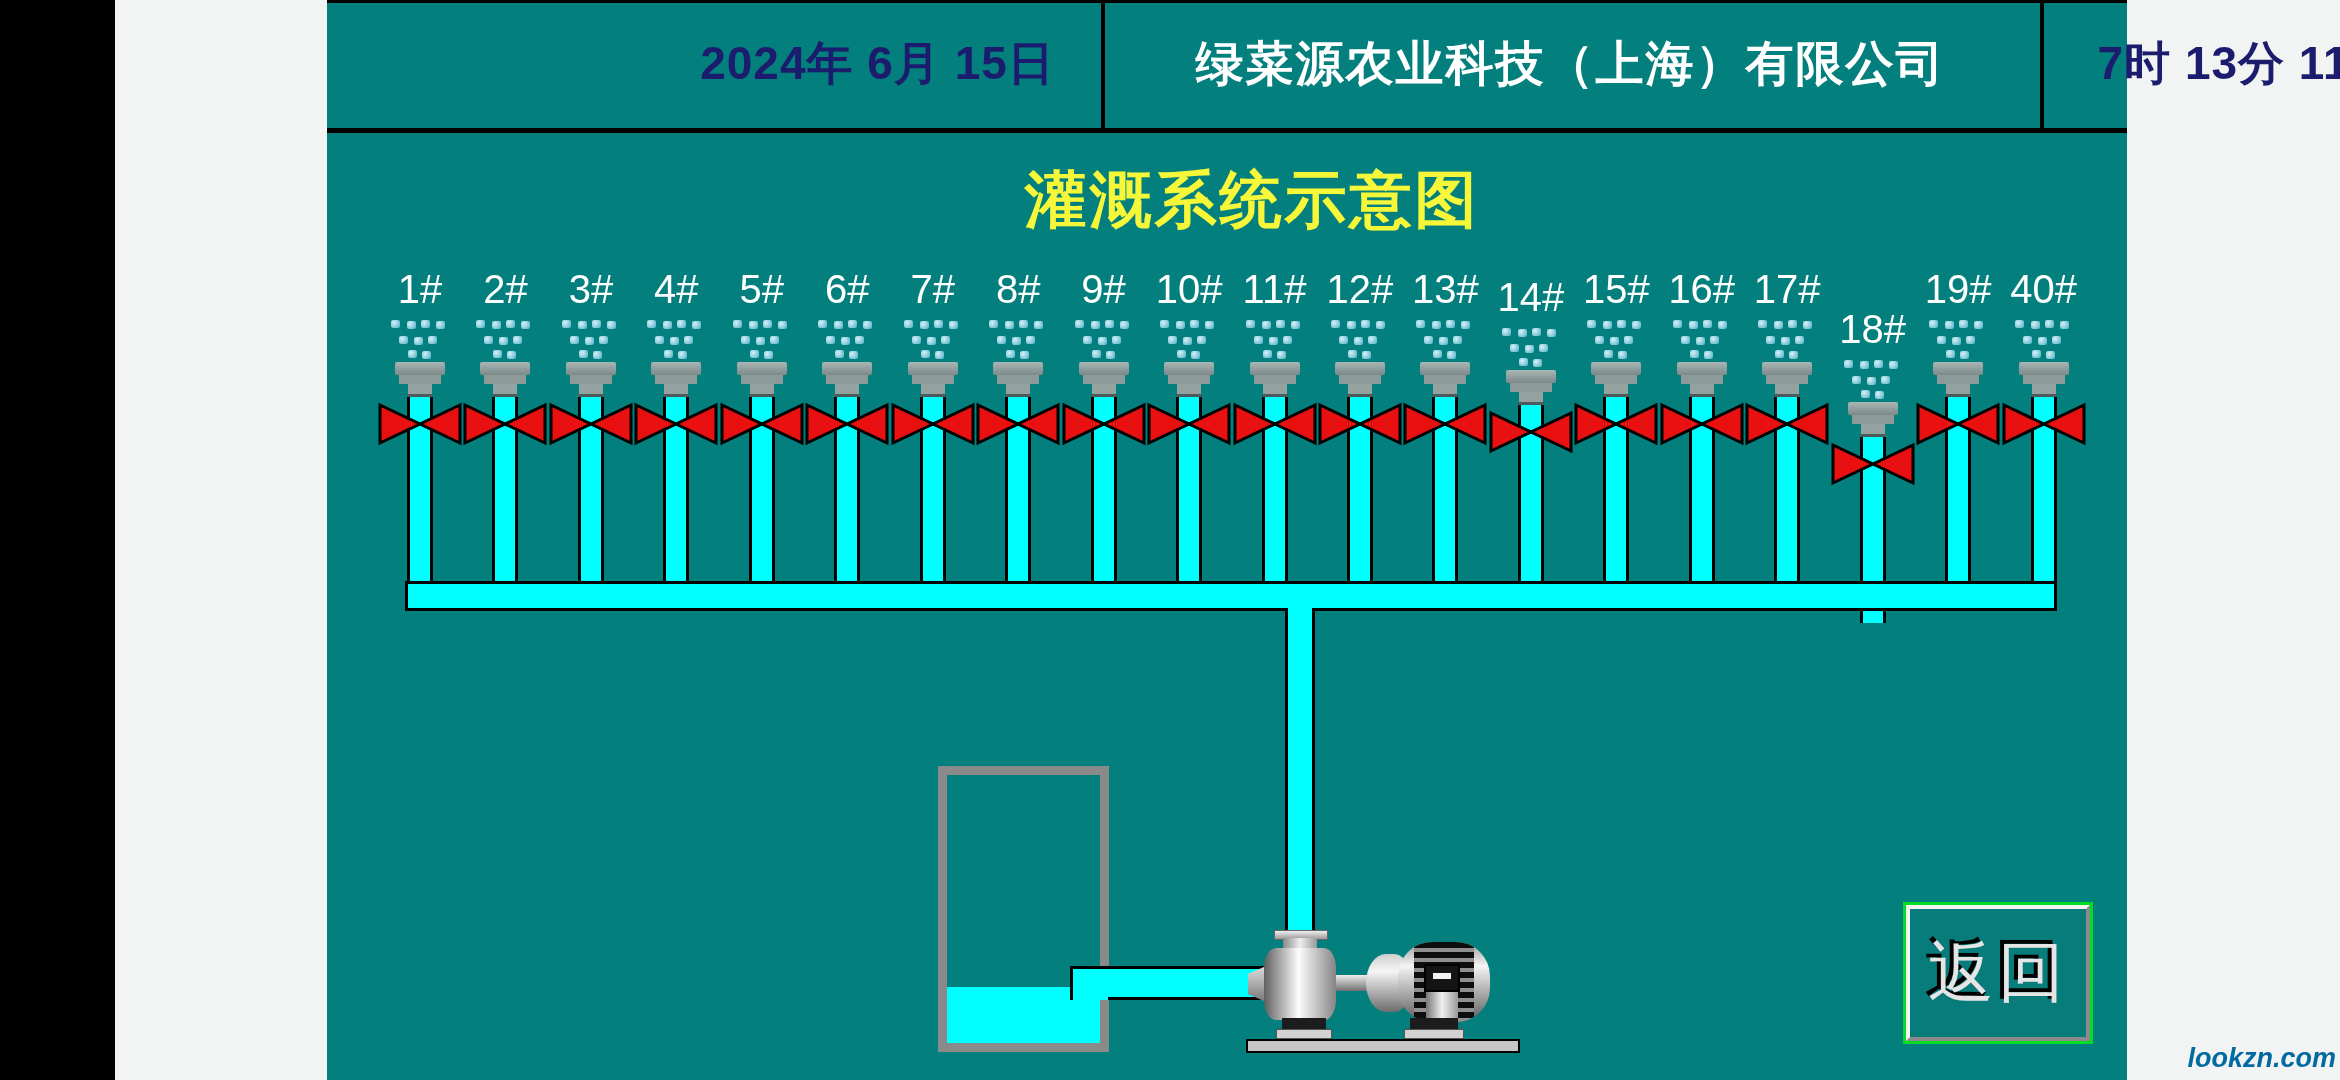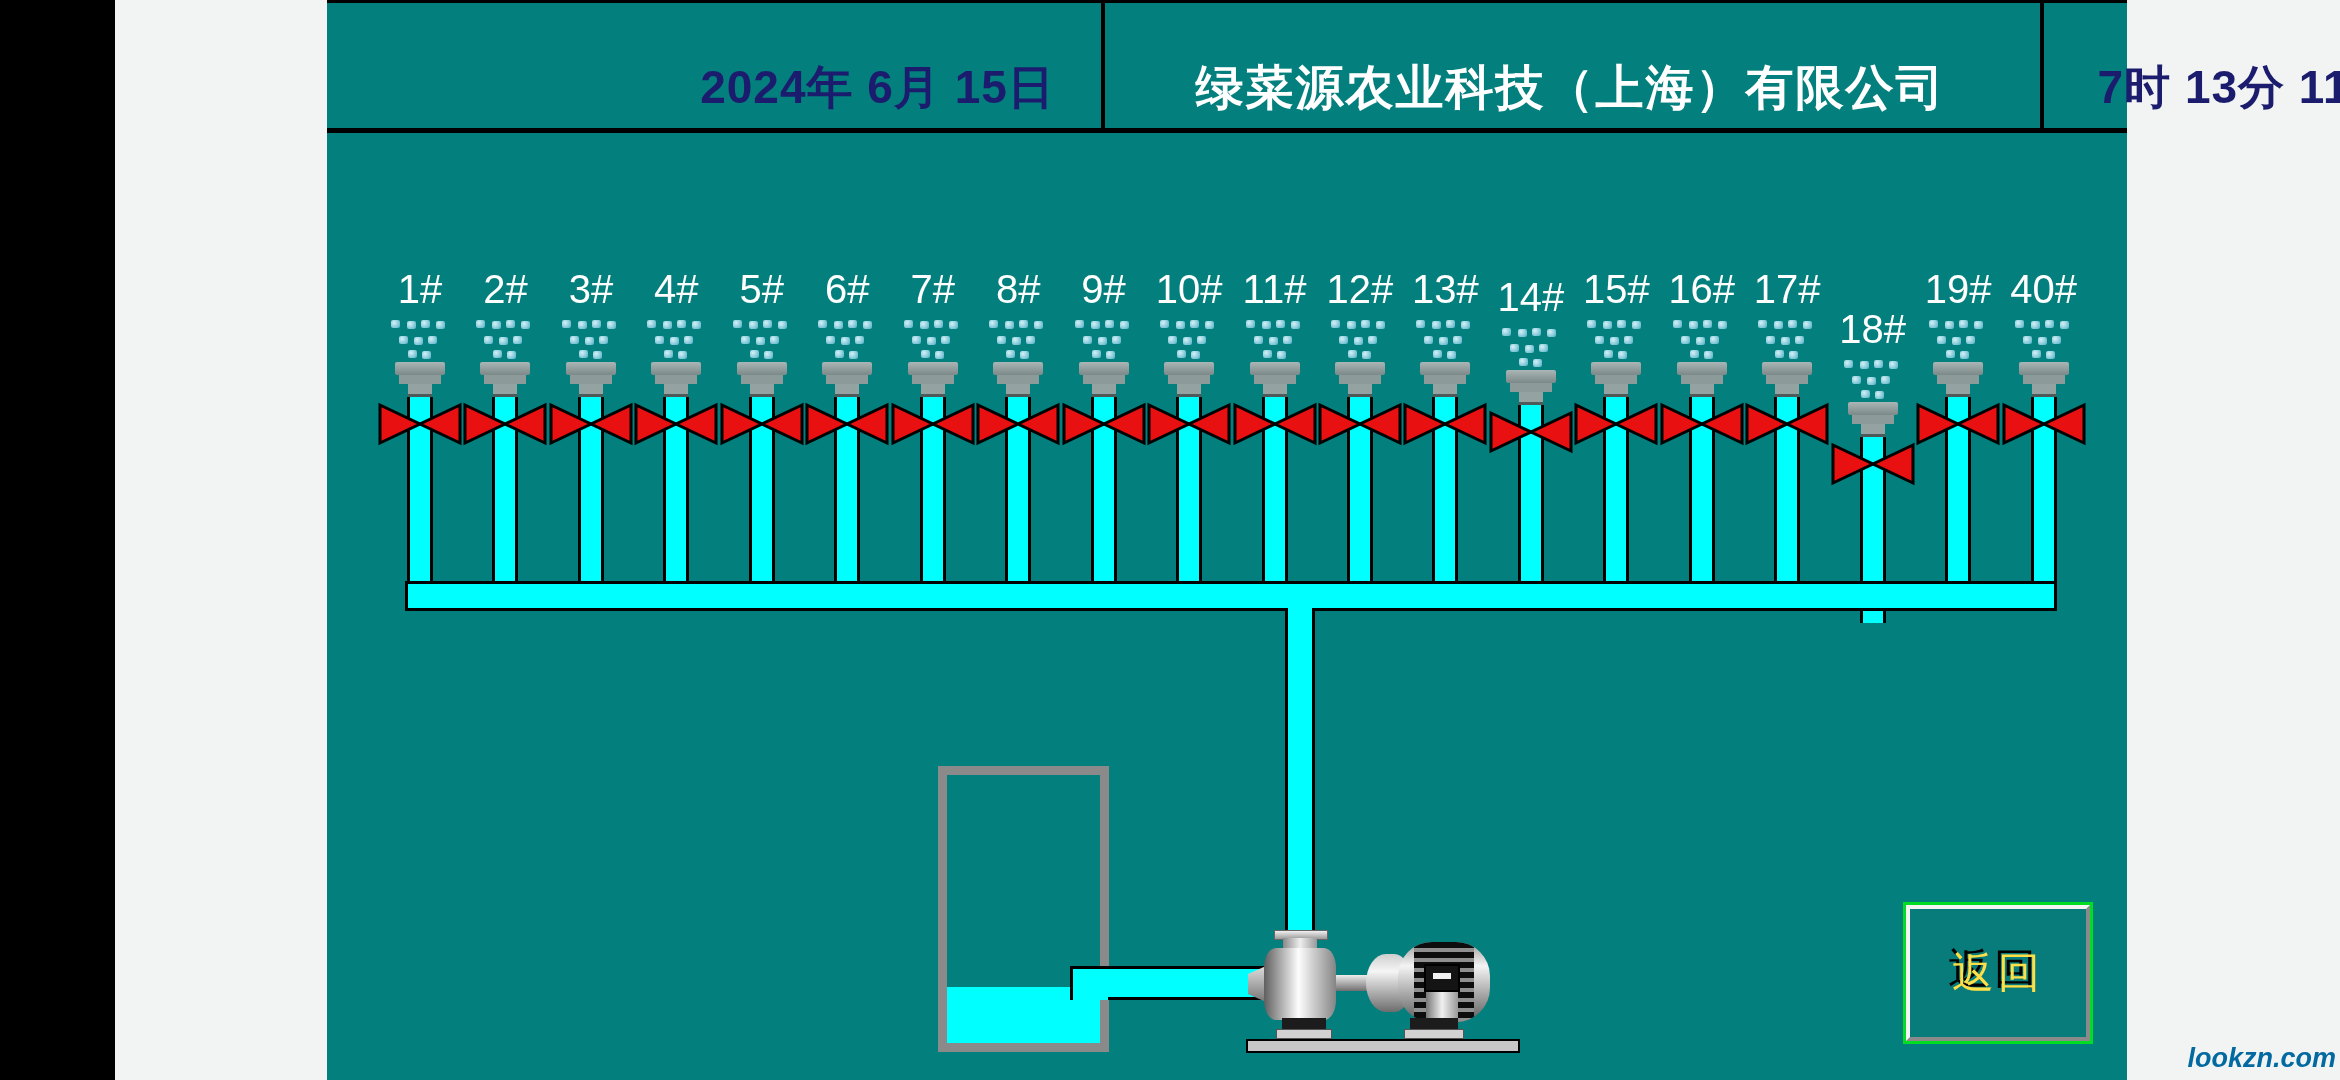--- a/index.html
+++ b/index.html
@@ -6,21 +6,21 @@
   .app{position:relative;width:2340px;height:1080px;background:#000;overflow:hidden;
        font-family:"Liberation Sans", sans-serif;}
   
   .col-left-black{position:absolute;left:0;top:0;width:115px;height:1080px;background:#000;}
   .col-left-gray{position:absolute;left:115px;top:0;width:212px;height:1080px;background:#f1f4f2;}
   .col-right-gray{position:absolute;left:2127px;top:0;width:213px;height:1080px;background:#f1f4f2;}
   
   .panel{position:absolute;left:327px;top:0;width:1800px;height:1080px;background:#037f7d;border-top:3px solid #000;box-sizing:border-box;}
   
   .hdr{position:absolute;left:327px;top:0;width:1800px;height:133px;border-bottom:5px solid #000;box-sizing:border-box;}
-  .hdr-sec{position:absolute;top:0;height:128px;display:flex;align-items:center;justify-content:center;margin-top:24px;}
+  .hdr-sec{position:absolute;top:0;height:128px;display:flex;align-items:center;justify-content:center;}
   .hdr-date{left:327px;width:447px;}
   .hdr-co{left:774px;width:939px;}
   .hdr-time{left:1713px;width:414px;}
   .hdr-div{position:absolute;top:0;width:4px;height:133px;background:#000;}
   .navy{color:#1c1c6e;font-size:46px;font-weight:bold;letter-spacing:1px;}
   .white-t{color:#fff;font-size:48px;font-weight:bold;letter-spacing:2px;}
   
   .title{position:absolute;left:1012px;top:158px;width:480px;text-align:center;
          color:#f7f73a;font-size:62px;font-weight:bold;letter-spacing:3px;}
   
@@ -84,21 +84,21 @@
   .foot-light{position:absolute;top:1029px;height:10px;background:#d2d2d2;border:1px solid #555;box-sizing:border-box;}
   .pf-d{left:1282px;width:44px;} .pf-l{left:1276px;width:56px;}
   .mf-d{left:1410px;width:48px;} .mf-l{left:1404px;width:60px;}
   .baseplate{position:absolute;left:1246px;top:1039px;width:270px;height:10px;background:#c7c7c7;border:2px solid #000;}
   
   .btn-return{position:absolute;left:1903px;top:902px;width:190px;height:142px;box-sizing:border-box;
               border:3px solid #00dd22;background:#077c7a;cursor:pointer;}
   .btn-inner{position:absolute;inset:0;border-top:4px solid #f5f5f5;border-left:4px solid #f5f5f5;
              border-bottom:4px solid #8a8a8a;border-right:4px solid #8a8a8a;
              display:flex;align-items:center;justify-content:center;}
-  .btn-txt{color:#fde047;font-size:42px;letter-spacing:4px;text-shadow:-4px -4px 0 #000;}
+  .btn-txt{color:#e5e5e5;font-size:66px;letter-spacing:4px;text-shadow:-4px -4px 0 #000;}
   
   .watermark{position:absolute;right:4px;bottom:6px;color:#0369a1;font-size:27px;
              font-weight:bold;font-style:italic;}
 </style>
 </head>
 <body>
 
 <div class="app">
   <div class="col-left-black"></div>
   <div class="col-left-gray"></div>
@@ -107,20 +107,21 @@
   <div class="panel"></div>
 
   <div class="hdr">
     <div class="hdr-sec hdr-date navy">2024年  6月 15日</div>
     <div class="hdr-sec hdr-co white-t">绿菜源农业科技（上海）有限公司</div>
     <div class="hdr-sec hdr-time navy">7时 13分 11秒</div>
     <div class="hdr-div" style="left:774px"></div>
     <div class="hdr-div" style="left:1713px"></div>
   </div>
 
+  <div class="title">灌溉系统示意图</div>
 
   <div id="sprinklers">
       <div class="unit" style="left: 377px;">
     <div class="ulabel">1#</div>
     <div class="spray">
       <div class="dot"></div>
       <div class="dot"></div>
       <div class="dot"></div>
       <div class="dot"></div>
       <div class="dot"></div>

